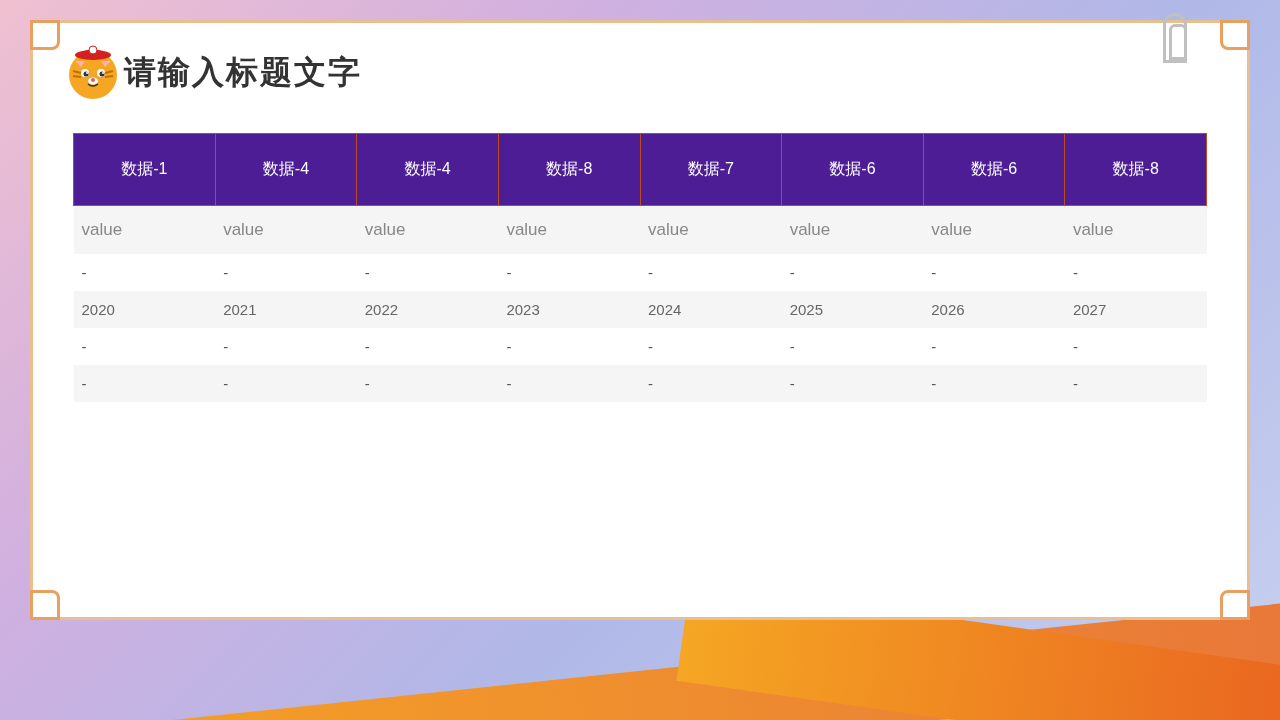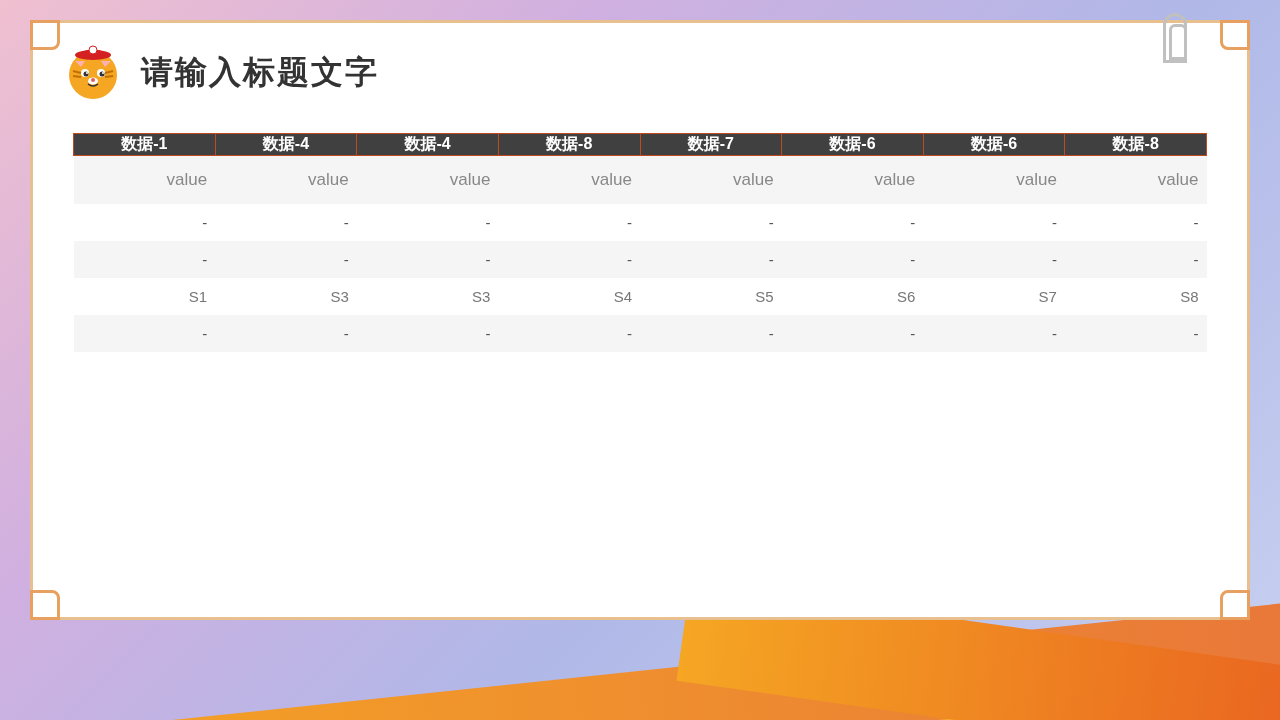--- a/index.html
+++ b/index.html
@@ -92,21 +92,21 @@
       height: 30px;
       border: 3px solid #c0c0c0;
       border-radius: 6px 6px 0 0;
       background: transparent;
     }
 
     
     .header {
       display: flex;
       align-items: center;
-      gap: 18px;
+      gap: 1px;
       margin-bottom: 30px;
     }
 
     .tiger-icon {
       width: 60px;
       height: 60px;
       flex-shrink: 0;
     }
 
     .title-text {
@@ -121,33 +121,33 @@
       margin: 0 10px;
     }
 
     table {
       width: 100%;
       border-collapse: collapse;
     }
 
     
     thead tr th {
-      background: #404040;
+      background: #4c1d95;
       color: #fff;
       font-size: 16px;
-      font-weight: bold;
-      padding: 0 8px;
+      font-weight: normal;
+      padding: 25px 8px;
       text-align: center;
       border: 1px solid #c04a20;
     }
 
     
     tbody tr td {
       padding: 10px 8px;
-      text-align: right;
+      text-align: left;
       font-size: 15px;
       color: #555;
       border: none;
     }
 
     tbody tr:nth-child(odd) {
       background: #f5f5f5;
     }
 
     tbody tr:nth-child(even) {
@@ -256,39 +256,39 @@
           <tr>
             <td>-</td>
             <td>-</td>
             <td>-</td>
             <td>-</td>
             <td>-</td>
             <td>-</td>
             <td>-</td>
             <td>-</td>
           </tr>
+          <tr class="row-year">
+            <td>2020</td>
+            <td>2021</td>
+            <td>2022</td>
+            <td>2023</td>
+            <td>2024</td>
+            <td>2025</td>
+            <td>2026</td>
+            <td>2027</td>
+          </tr>
           <tr>
             <td>-</td>
             <td>-</td>
             <td>-</td>
             <td>-</td>
             <td>-</td>
             <td>-</td>
             <td>-</td>
             <td>-</td>
-          </tr>
-          <tr class="row-series">
-            <td>S1</td>
-            <td>S3</td>
-            <td>S3</td>
-            <td>S4</td>
-            <td>S5</td>
-            <td>S6</td>
-            <td>S7</td>
-            <td>S8</td>
           </tr>
           <tr>
             <td>-</td>
             <td>-</td>
             <td>-</td>
             <td>-</td>
             <td>-</td>
             <td>-</td>
             <td>-</td>
             <td>-</td>

